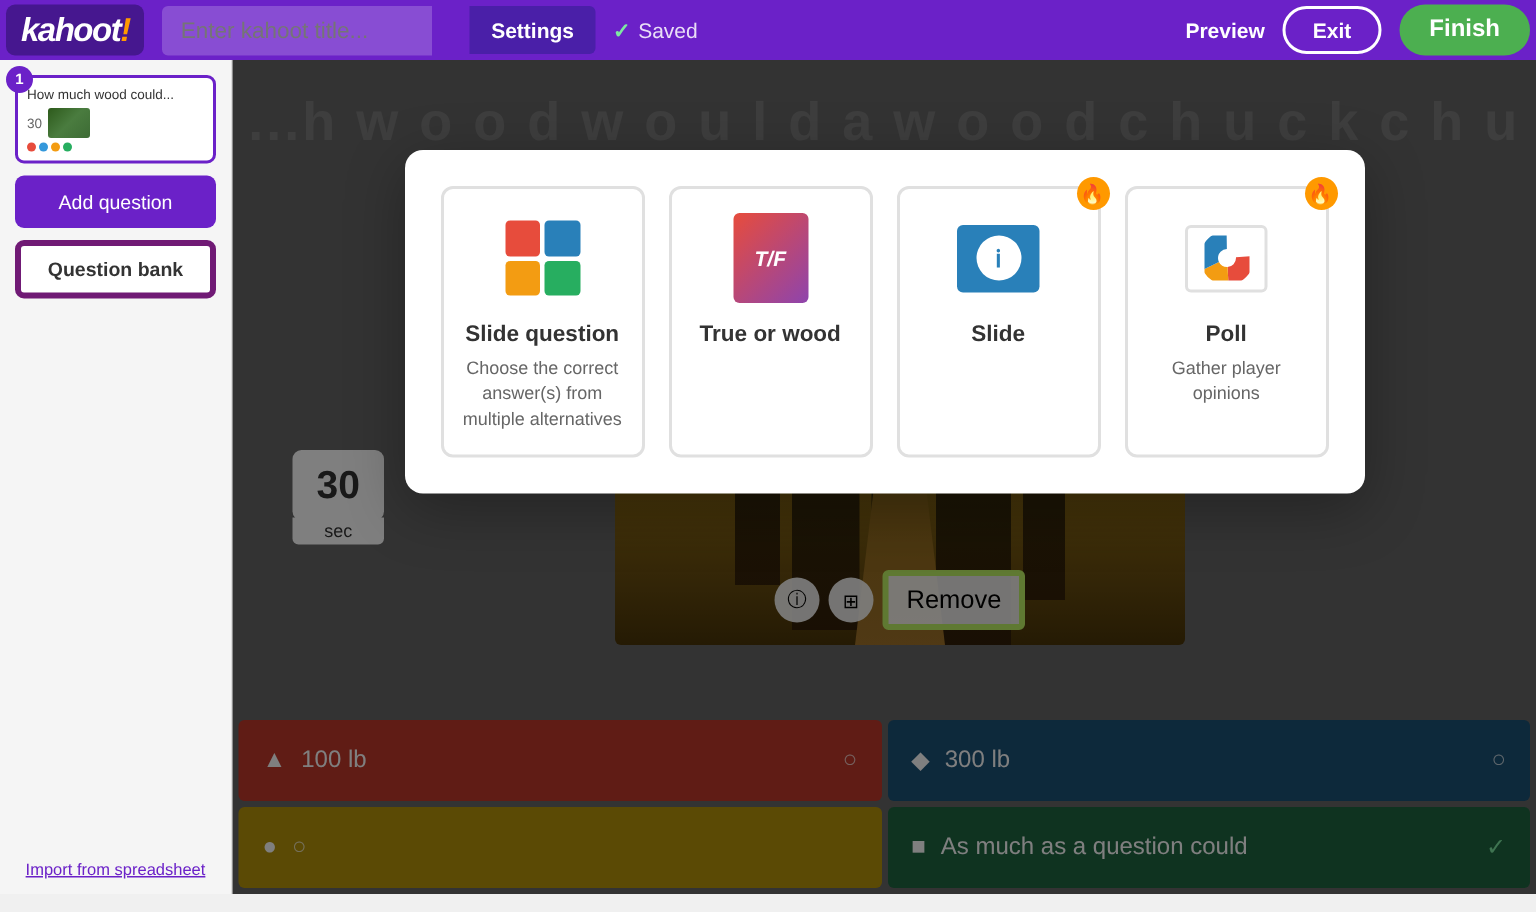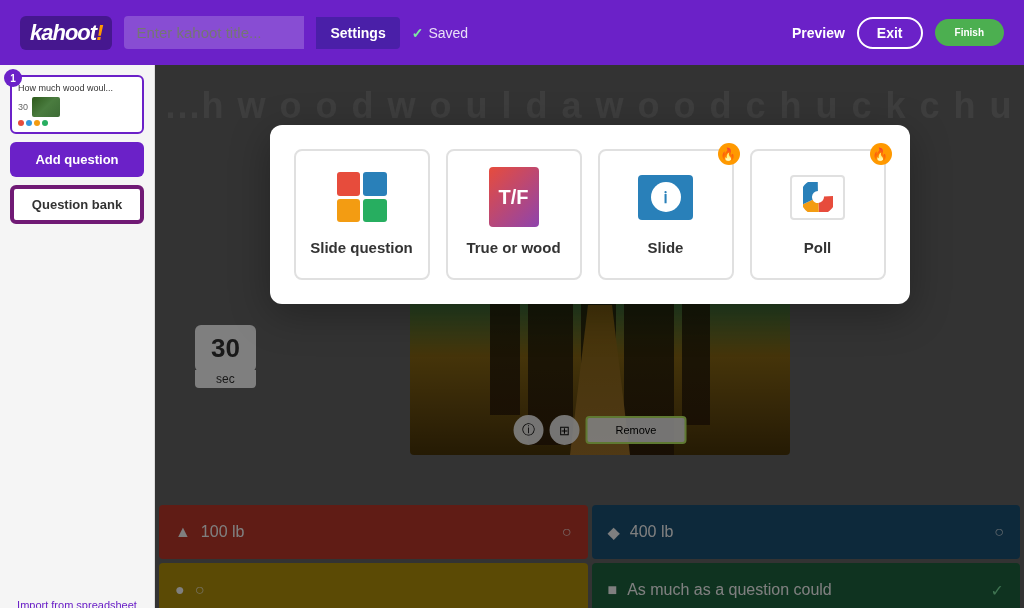--- a/index.html
+++ b/index.html
@@ -1,24 +1,24 @@
 <!DOCTYPE html>
 <html><head>
   <meta charset="utf-8">
   <style>
     * { box-sizing: border-box; margin: 0; padding: 0; }
     body { font-family: 'Segoe UI', Arial, sans-serif; width: 1024px; height: 608px; overflow: hidden; background: #f0f0f0; }
 
     
     .header {
       background: #6b21c8;
-      height: 65px;
-      display: flex;
-      align-items: center;
-      padding: 0 20px;
+      height: 40px;
+      display: flex;
+      align-items: center;
+      padding: 0 4px;
       gap: 12px;
       position: relative;
       z-index: 10;
     }
     .logo {
       color: white;
       font-size: 22px;
       font-weight: 900;
       font-style: italic;
       background: #46178f;
@@ -39,20 +39,21 @@
     }
     .settings-btn {
       background: #4a1fa8;
       color: white;
       border: none;
       padding: 8px 14px;
       font-size: 14px;
       font-weight: 600;
       border-radius: 0 4px 4px 0;
       cursor: pointer;
+      margin-left: 13px;
     }
     .saved-indicator {
       color: rgba(255,255,255,0.85);
       font-size: 14px;
       display: flex;
       align-items: center;
       gap: 5px;
     }
     .saved-indicator::before { content: '✓'; color: #7ee8a2; font-weight: bold; }
     .header-right {
@@ -78,21 +79,21 @@
       font-size: 14px;
       font-weight: 600;
       cursor: pointer;
     }
     .finish-btn {
       background: #4caf50;
       color: white;
       border: none;
       padding: 8px 20px;
       border-radius: 20px;
-      font-size: 10px;
+      font-size: 16px;
       font-weight: 700;
       cursor: pointer;
     }
 
     
     .main-layout {
       display: flex;
       height: 556px;
     }
 
@@ -171,21 +172,21 @@
       border-radius: 50%;
     }
 
     .add-question-btn {
       background: #6b21c8;
       color: white;
       border: none;
       border-radius: 6px;
       padding: 10px;
       font-size: 13px;
-      font-weight: 700;
+      font-weight: 400;
       cursor: pointer;
       width: 100%;
       text-align: center;
     }
     .question-bank-btn {
       background: white;
       color: #333;
       border: 4px solid #701a75;
       border-radius: 6px;
       padding: 8px;
@@ -328,24 +329,24 @@
       border: none;
       background: rgba(255,255,255,0.9);
       cursor: pointer;
       display: flex;
       align-items: center;
       justify-content: center;
       font-size: 13px;
     }
     .remove-btn {
       background: rgba(255,255,255,0.9);
-      border: 2px solid #bef264;
-      padding: 6px 28px;
+      border: 4px solid #bef264;
+      padding: 6px 12px;
       border-radius: 4px;
-      font-size: 11px;
+      font-size: 17px;
       cursor: pointer;
     }
 
     
     .answer-grid {
       position: absolute;
       bottom: 0;
       left: 155px; 
       left: 0;
       right: 0;
@@ -470,23 +471,24 @@
       position: relative;
     }
     .tf-icon-inner {
       width: 100%;
       height: 100%;
       background: linear-gradient(135deg, #e74c3c, #8e44ad);
       border-radius: 4px;
       display: flex;
       align-items: center;
       justify-content: center;
-      font-size: 20px;
+      font-size: 14px;
       color: white;
       font-weight: bold;
+      font-style: italic;
     }
     
     .slide-icon {
       width: 55px;
       height: 45px;
       margin: 0 auto;
       background: #2980b9;
       border-radius: 4px;
       display: flex;
       align-items: center;
@@ -537,21 +539,21 @@
     <button class="finish-btn">Finish</button>
   </div>
 </header>
 
 <div class="main-layout">
 
   <aside class="sidebar">
 
     <div class="question-item active">
       <div class="question-number">1</div>
-      <div class="question-thumb-title">How much wood woul...</div>
+      <div class="question-thumb-title">How much wood could...</div>
       <div class="question-thumb-meta">
         <span class="thumb-time">30</span>
         <div class="thumb-img">
           <div class="thumb-img-inner"></div>
         </div>
       </div>
       <div class="thumb-dots">
         <div class="thumb-dot" style="background:#e74c3c;"></div>
         <div class="thumb-dot" style="background:#3498db;"></div>
         <div class="thumb-dot" style="background:#f39c12;"></div>
@@ -595,21 +597,21 @@
     </div>
 
     <div class="answer-grid">
       <div class="answer-box red">
         <span class="answer-icon">▲</span>
         <span class="answer-text">100 lb</span>
         <span class="answer-check">○</span>
       </div>
       <div class="answer-box blue">
         <span class="answer-icon">◆</span>
-        <span class="answer-text">400 lb</span>
+        <span class="answer-text">300 lb</span>
         <span class="answer-check">○</span>
       </div>
       <div class="answer-box yellow">
         <span class="answer-icon">●</span>
         <span class="answer-check">○</span>
       </div>
       <div class="answer-box green">
         <span class="answer-icon">■</span>
         <span class="answer-text">As much as a question could</span>
         <span class="answer-check correct">✓</span>
@@ -622,20 +624,21 @@
         <div class="modal-option">
           <div class="modal-option-icon">
             <div class="quiz-icon-grid">
               <div class="quiz-icon-cell" style="background:#e74c3c;"></div>
               <div class="quiz-icon-cell" style="background:#2980b9;"></div>
               <div class="quiz-icon-cell" style="background:#f39c12;"></div>
               <div class="quiz-icon-cell" style="background:#27ae60;"></div>
             </div>
           </div>
           <div class="modal-option-title">Slide question</div>
+          <div class="modal-option-desc">Choose the correct answer(s) from multiple alternatives</div>
         </div>
 
         <div class="modal-option">
           <div class="modal-option-icon">
             <div class="tf-icon">
               <div class="tf-icon-inner">T/F</div>
             </div>
           </div>
           <div class="modal-option-title">True or wood</div>
         </div>
@@ -655,19 +658,20 @@
           <div class="modal-option-icon">
             <div class="poll-icon">
               <svg class="poll-pie" viewBox="0 0 30 30">
                 <circle cx="15" cy="15" r="12" fill="none" stroke="#e74c3c" stroke-width="12" stroke-dasharray="18 56" stroke-dashoffset="0"></circle>
                 <circle cx="15" cy="15" r="12" fill="none" stroke="#f39c12" stroke-width="12" stroke-dasharray="14 60" stroke-dashoffset="-18"></circle>
                 <circle cx="15" cy="15" r="12" fill="none" stroke="#2980b9" stroke-width="12" stroke-dasharray="24 50" stroke-dashoffset="-32"></circle>
               </svg>
             </div>
           </div>
           <div class="modal-option-title">Poll</div>
+          <div class="modal-option-desc">Gather player opinions</div>
         </div>
 
       </div>
     </div>
 
   </div>
 </div>
 
 </body></html>

